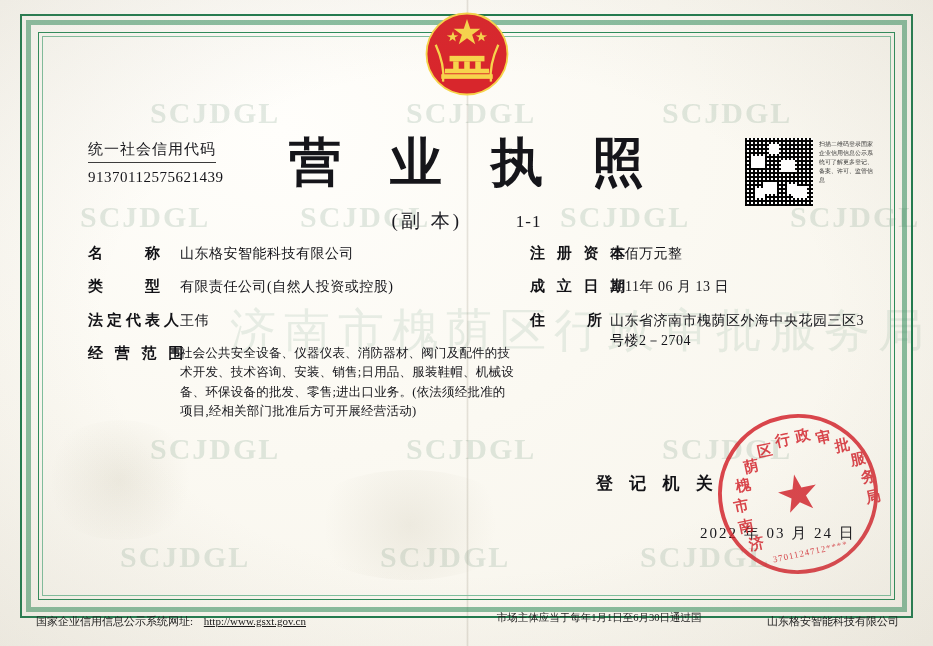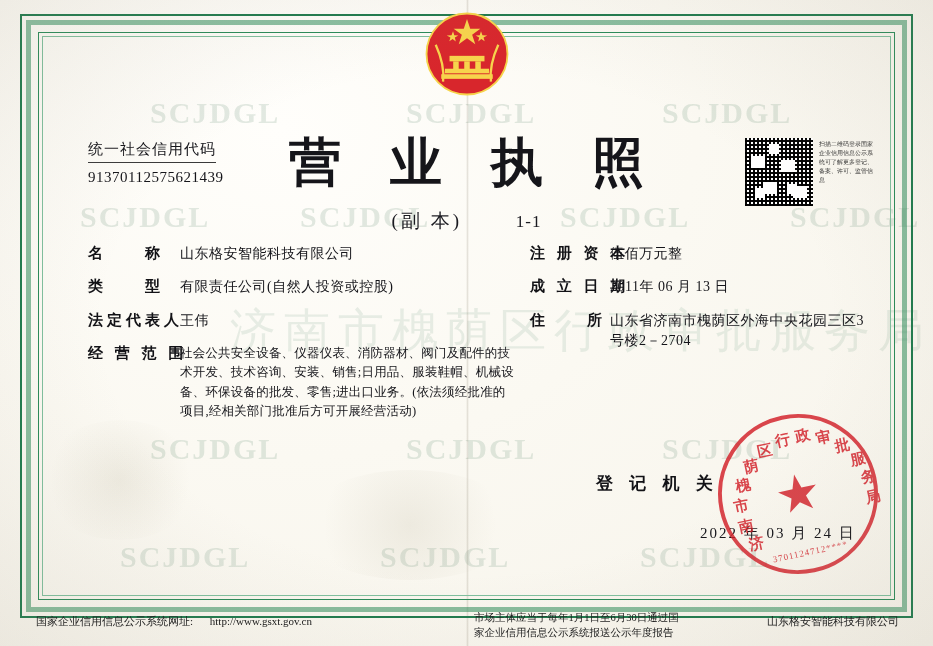--- a/index.html
+++ b/index.html
@@ -308,28 +308,30 @@
     font-size: 11px;
     color: #222;
   }
   .footer .left {
     position: absolute;
     left: 14px;
     top: 4px;
     white-space: nowrap;
   }
   .footer .left .url {
-    margin-left: 14px;
+    margin-left: 8px;
     color: #1a1a1a;
+    text-decoration: underline;
   }
   .footer .center {
     position: absolute;
     left: 452px;
     top: 0;
     width: 250px;
+    text-align: center;
     font-size: 10.5px;
     line-height: 1.45;
   }
   .footer .right {
     position: absolute;
     right: 12px;
     top: 4px;
     white-space: nowrap;
   }
   
@@ -470,17 +472,16 @@
 
   <div class="vignette"></div>
 
   <div class="footer">
     <div class="left">
       <span>国家企业信用信息公示系统网址:</span>
       <span class="url">http://www.gsxt.gov.cn</span>
     </div>
     <div class="center">
       <div>市场主体应当于每年1月1日至6月30日通过国</div>
-      <div>家企业信用信息公示系统报送公示年度报告</div>
     </div>
     <div class="right">山东格安智能科技有限公司</div>
   </div>
 </div>
 
 </body></html>

